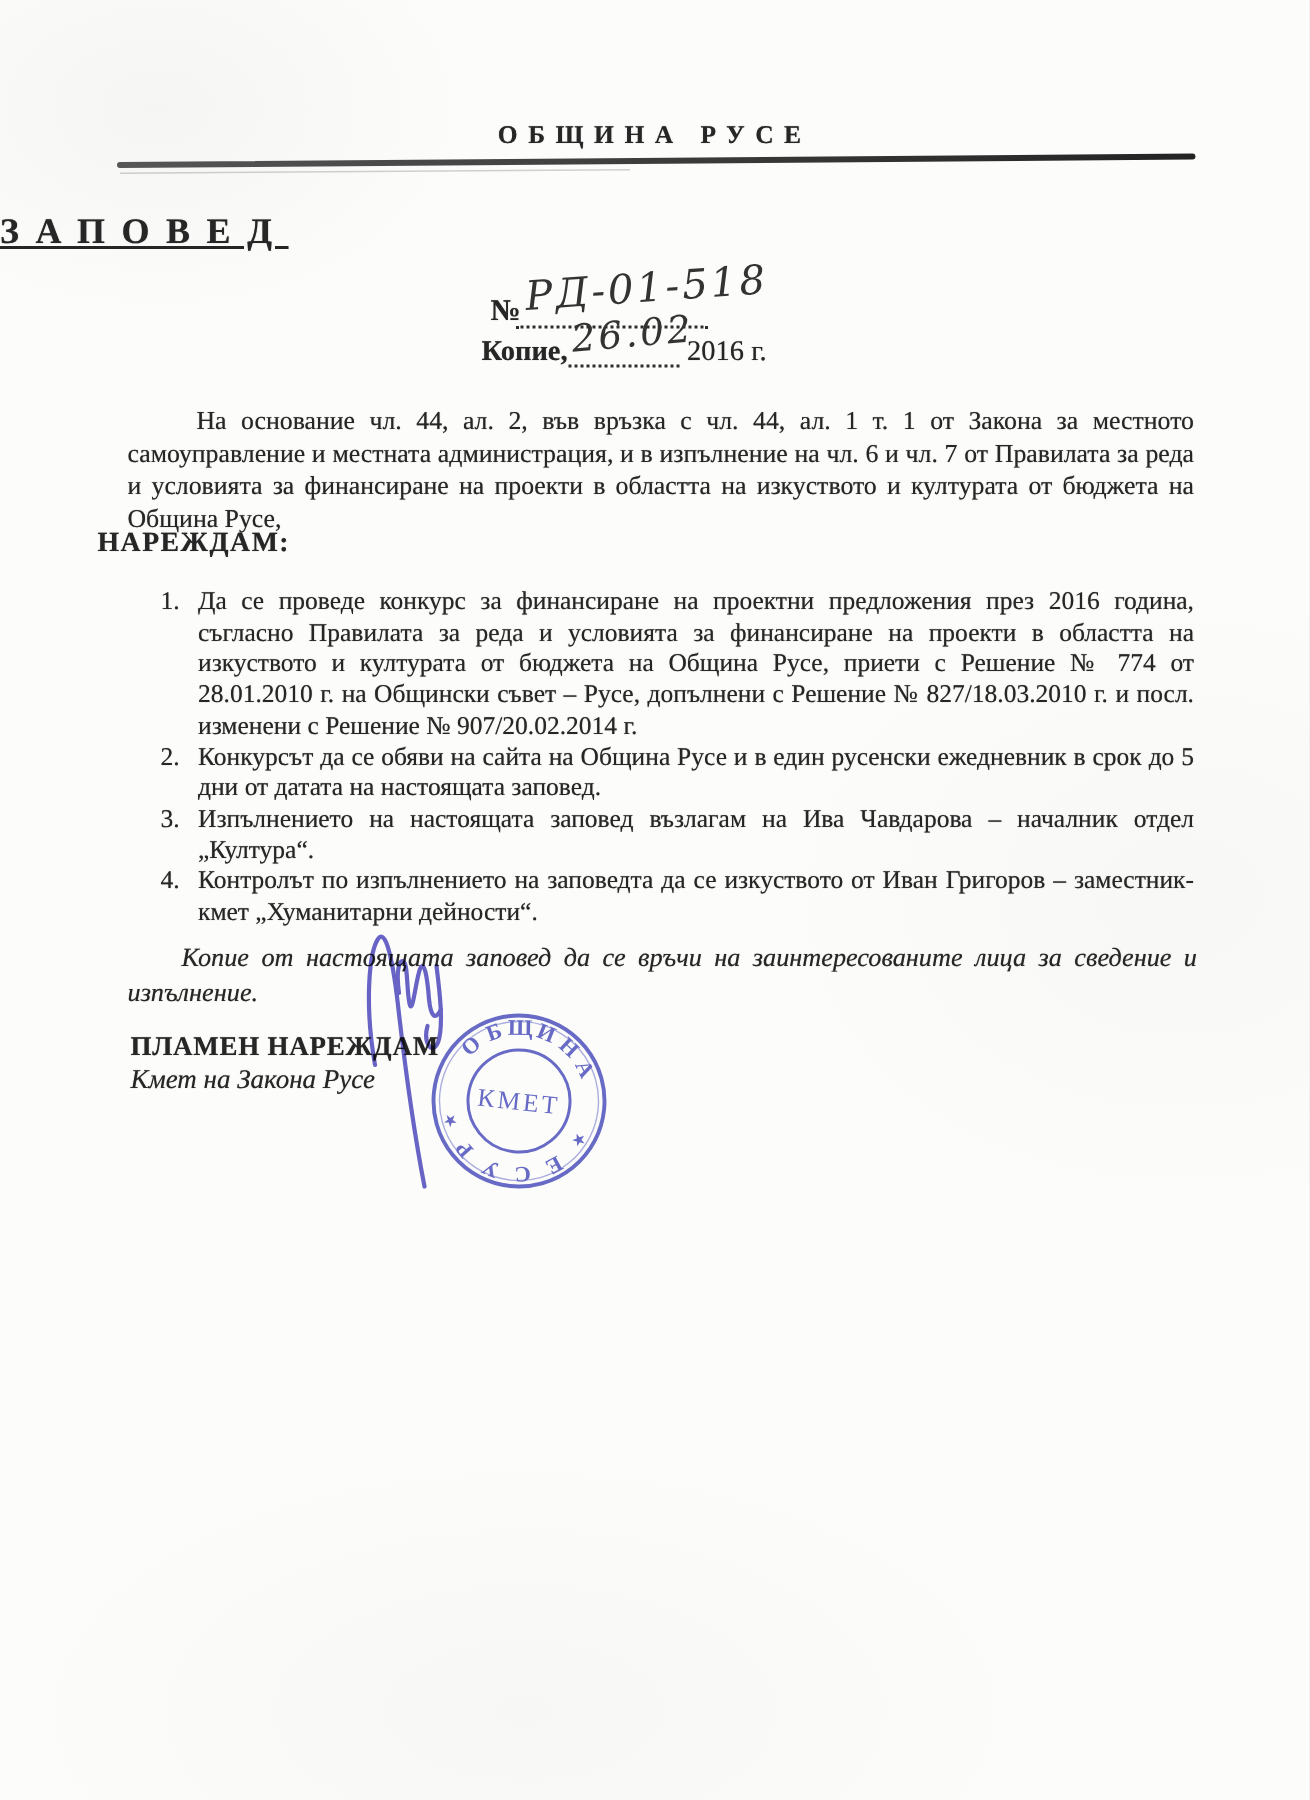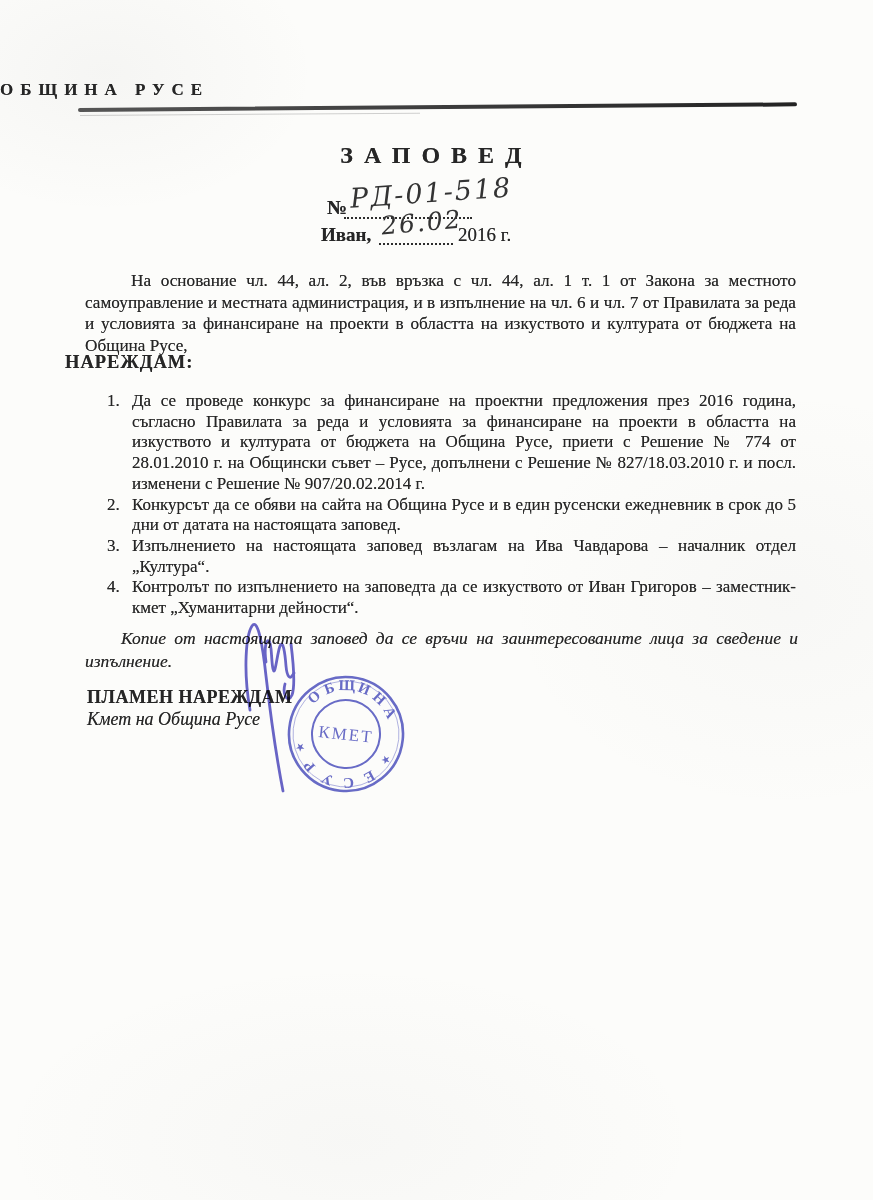--- a/index.html
+++ b/index.html
@@ -9,31 +9,31 @@
     background-image:
       radial-gradient(ellipse 300px 200px at 12% 6%, rgba(120,120,120,0.05), transparent 70%),
       radial-gradient(ellipse 400px 300px at 90% 50%, rgba(140,140,140,0.04), transparent 70%),
       radial-gradient(ellipse 500px 250px at 40% 95%, rgba(130,130,130,0.04), transparent 70%);
     font-family:"Liberation Serif", serif; color:#262626;
   }
   .scan { text-shadow:0 0 0.6px rgba(45,45,45,0.65); }
   .abs { position:absolute; }
 
   
-  #letterhead { left:0; top:80px; width:873px; 
+  #letterhead { left:0; top:80px; width:873px; text-align:center;
     font-size:17px; font-weight:bold; letter-spacing:7px; }
   #head-rule { left:78px; top:108px; width:719px; height:4px;
     background:linear-gradient(to right,#565656,#232323);
     transform:rotate(-0.45deg); transform-origin:left center; border-radius:2px; }
   #head-rule-echo { left:80px; top:115px; width:340px; height:1px;
     background:#9a9a9a; opacity:.45; transform:rotate(-0.4deg); transform-origin:left center; }
 
   
-  #order-title { left:0; top:142px; width:873px; text-align:center;
-    font-size:24px; font-weight:bold; letter-spacing:11px; }
+  #order-title { left:0; top:142px; width:873px; 
+    font-size:24px; font-weight:bold; letter-spacing:11px;text-decoration:underline; }
   #num-prefix { left:327px; top:196px; font-size:20px; font-weight:bold; }
   .dotted { border-bottom:2.6px dotted #2d2d2d; height:0; }
   #num-dots { left:344px; top:217px; width:128px; }
   #num-value { left:350px; top:177px; font-size:27px; font-style:italic;
     font-family:"DejaVu Serif", serif; color:#333; letter-spacing:2px;
     transform:rotate(-4deg); }
   #date-place { left:321px; top:224px; font-size:19px; font-weight:bold; }
   #date-dots { left:379px; top:243px; width:74px; }
   #date-value { left:381px; top:208px; font-size:25px; font-style:italic;
     font-family:"DejaVu Serif", serif; color:#333; letter-spacing:2px;
@@ -72,21 +72,21 @@
   <div id="letterhead" class="abs scan">ОБЩИНА РУСЕ</div>
   <div id="head-rule" class="abs"></div>
   <div id="head-rule-echo" class="abs"></div>
 
   <div id="order-title" class="abs scan">ЗАПОВЕД</div>
 
   <div id="num-prefix" class="abs scan">№</div>
   <div id="num-dots" class="abs dotted"></div>
   <div id="num-value" class="abs">РД-01-518</div>
 
-  <div id="date-place" class="abs scan">Иван,</div>
+  <div id="date-place" class="abs scan">Копие,</div>
   <div id="date-dots" class="abs dotted"></div>
   <div id="date-value" class="abs">26.02</div>
   <div id="date-year" class="abs scan">2016 г.</div>
 
   <div id="preamble" class="abs scan">На основание чл. 44, ал. 2, във връзка с чл. 44, ал. 1 т. 1 от Закона за местното самоуправление и местната администрация, и в изпълнение на чл. 6 и чл. 7 от Правилата за реда и условията за финансиране на проекти в областта на изкуството и културата от бюджета на Община Русе,</div>
 
   <div id="command" class="abs scan">НАРЕЖДАМ:</div>
 
   <ol id="order-list" class="abs scan">
     <li>
@@ -103,21 +103,21 @@
     </li>
     <li>
       <span class="num">4.</span>
       <span>Контролът по изпълнението на заповедта да се изкуството от Иван Григоров – заместник-кмет „Хуманитарни дейности“.</span>
     </li>
   </ol>
 
   <div id="closing-note" class="abs scan">Копие от настоящата заповед да се връчи на заинтересованите лица за сведение и изпълнение.</div>
 
   <div id="signer-name" class="abs scan">ПЛАМЕН НАРЕЖДАМ</div>
-  <div id="signer-role" class="abs scan">Кмет на Община Русе</div>
+  <div id="signer-role" class="abs scan">Кмет на Закона Русе</div>
 
   <svg id="signature-svg" class="abs" width="115" height="210" viewBox="0 0 115 210">
     <g fill="none" stroke="#544fc2" stroke-width="2.8" stroke-linecap="round" stroke-linejoin="round">
       <path d="M 28,112 C 21,72 24,37 30,28 C 36,19 41,50 44,78 C 47,104 53,152 61,193"></path>
       <path d="M 44,64 C 42,50 44,41 47,43 C 50,45 49,62 51,71 C 53,80 55,56 58,48 C 61,41 63,55 64,68 C 65,79 68,83 72,75"></path>
       <path d="M 69,46 C 71,62 74,86 70,97 C 66,106 60,97 63,86"></path>
     </g>
   </svg>
 
   <svg id="stamp-svg" class="abs" width="160" height="160" viewBox="0 0 160 160">

